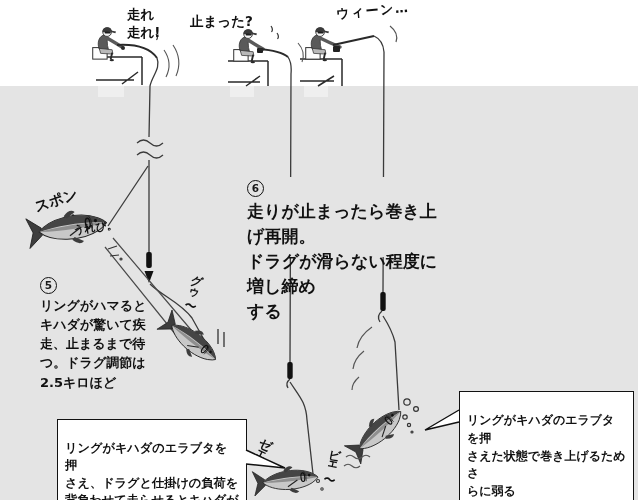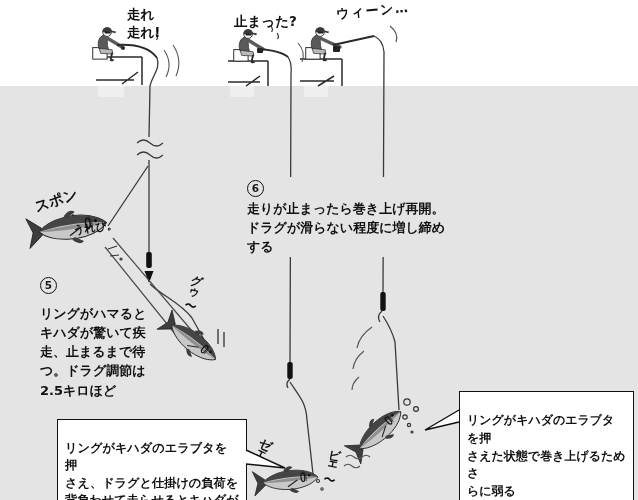--- a/index.html
+++ b/index.html
@@ -155,41 +155,41 @@
       <circle cx="318" cy="481" r="1.5"></circle>
         <circle cx="322" cy="489" r="1.2"></circle>
     </g>
     <g stroke="#555" stroke-width="1.2" fill="none">
       <path d="M346,457 q4,-3.5 8,0 t8,0 t8,0 M344,466 q4,-3.5 8,0 t8,0"></path>
     </g>
   </svg>
 
   <div class="abs jt" style="left:127px;top:6px;font-size:13.5px;line-height:1.3;">走れ
 走れ!</div>
-  <div class="abs jt" style="left:190px;top:12px;font-size:13.5px;margin-left:44px;">止まった?</div>
+  <div class="abs jt" style="left:190px;top:12px;font-size:13.5px;">止まった?</div>
   <div class="abs jt" style="left:336px;top:2px;font-size:13px;letter-spacing:1.5px;transform:rotate(-5deg);">ウィーン…</div>
 
   <div class="abs jt" style="left:34px;top:190px;font-size:14.5px;transform:rotate(-18deg);">スポン</div>
   <div class="abs jt" style="left:73px;top:220px;font-size:11px;transform:rotate(-8deg);">うれぴ。</div>
   <div class="abs jt vert" style="left:187px;top:266px;font-size:12px;transform:rotate(14deg);">グゥ〜</div>
   <div class="abs jt vert" style="left:255px;top:428px;font-size:13px;transform:rotate(26deg);">ゼェ</div>
   <div class="abs jt vert" style="left:325px;top:440px;font-size:12px;transform:rotate(12deg);">ビェ〜</div>
 
   <div class="abs" style="left:40px;top:274px;z-index:4;">
     <span class="circnum">5</span>
-    <div class="jt" style="font-size:13px;line-height:1.48;margin-top:8px;">リングがハマると
+    <div class="jt" style="font-size:13px;line-height:1.48;">リングがハマると
 キハダが驚いて疾
 走、止まるまで待
 つ。ドラグ調節は
 2.5キロほど</div>
   </div>
 
   <div class="abs note-bg" style="left:247px;top:177px;width:202px;height:80px;z-index:4;">
     <span class="circnum">6</span>
-    <div class="jt" style="font-size:13px;line-height:1.48;">走りが止まったら巻き上げ再開。
+    <div class="jt" style="font-size:17px;line-height:1.48;">走りが止まったら巻き上げ再開。
 ドラグが滑らない程度に増し締め
 する</div>
   </div>
 
   <div class="abs box jt" style="left:57px;top:419px;width:190px;font-size:12.2px;line-height:1.42;">リングがキハダのエラブタを押
 さえ、ドラグと仕掛けの負荷を
 背負わせて走らせるとキハダが
 早く弱る</div>
   <div class="abs box jt" style="left:459px;top:391px;width:175px;font-size:12px;line-height:1.48;">リングがキハダのエラブタを押
 さえた状態で巻き上げるためさ

